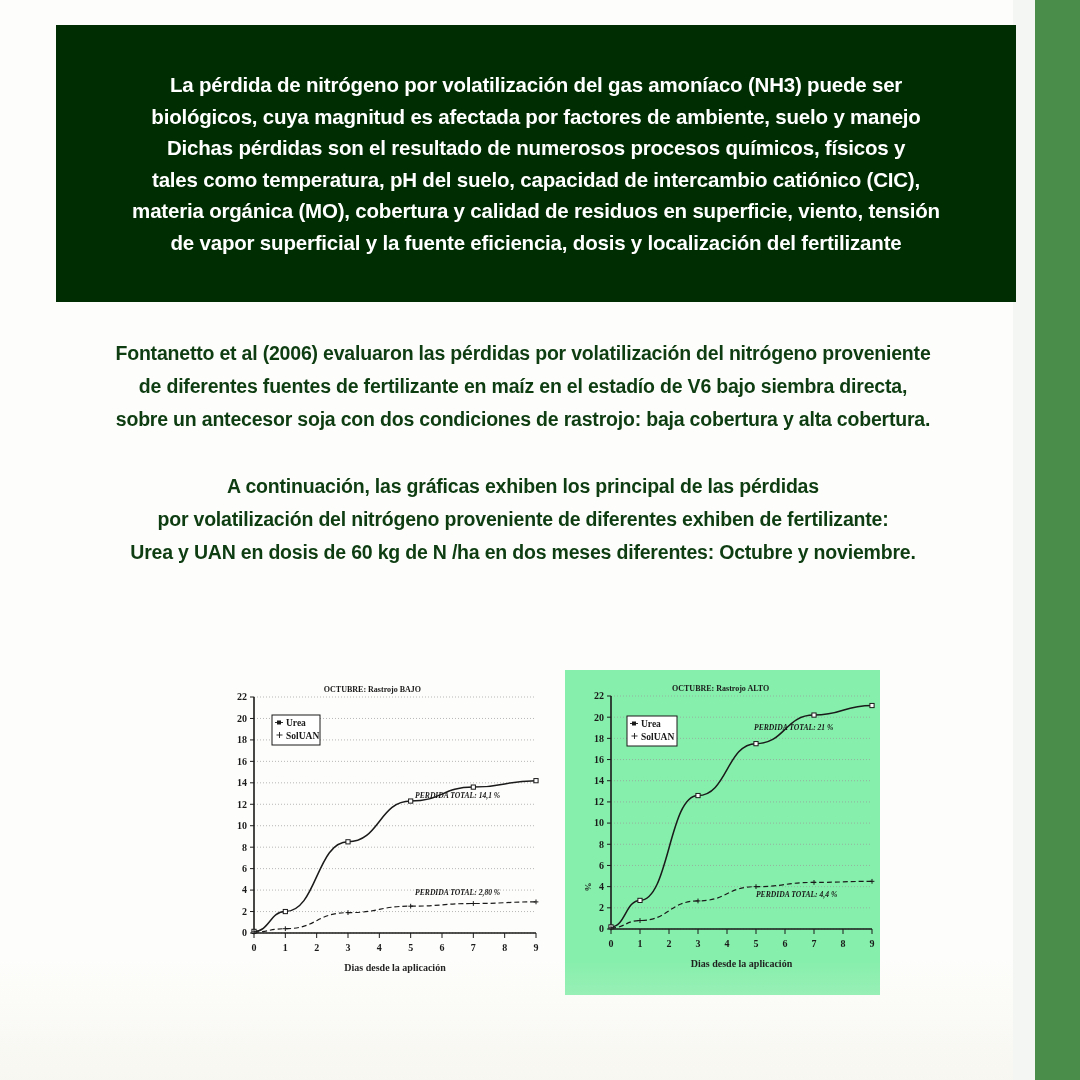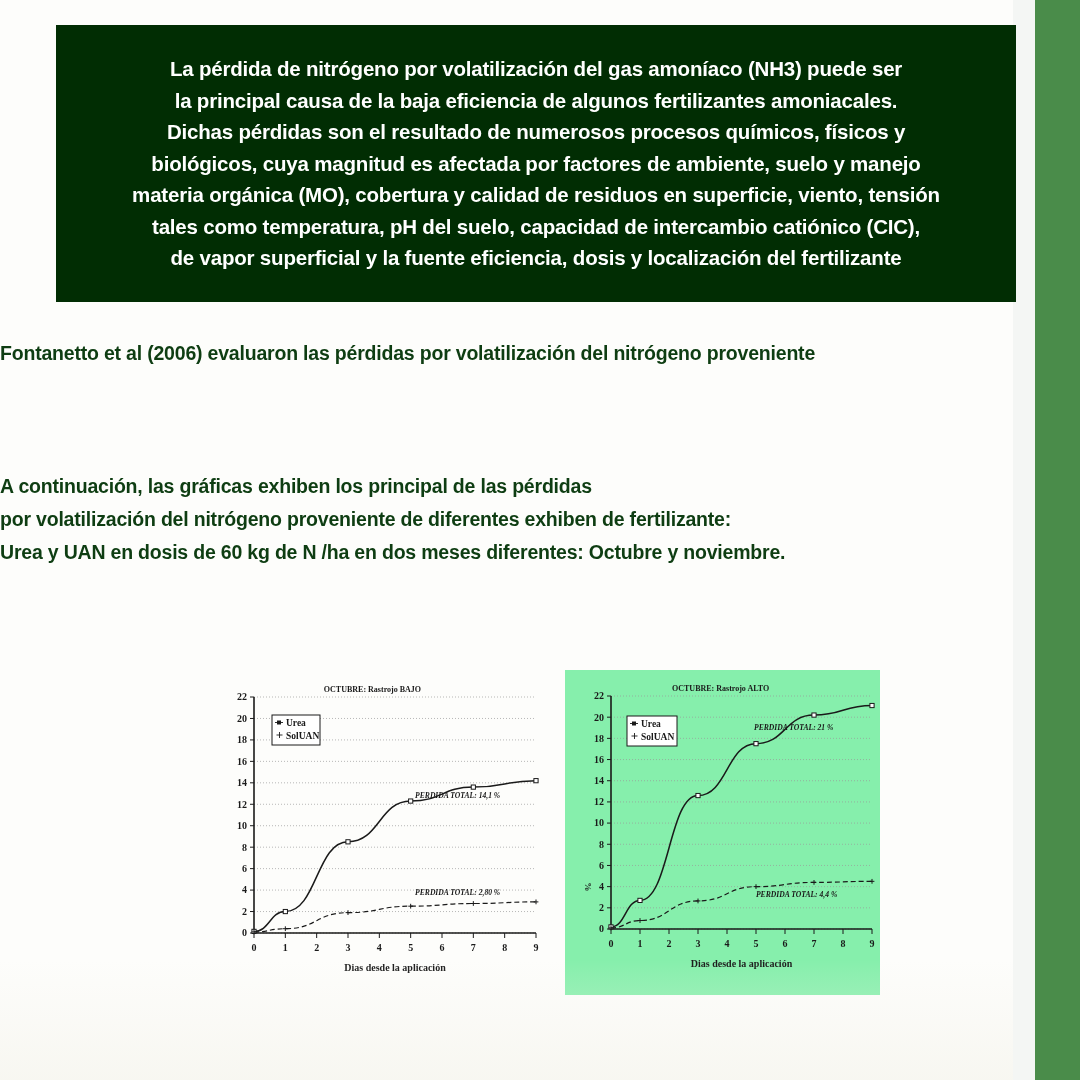--- a/index.html
+++ b/index.html
@@ -39,21 +39,22 @@
     font-weight:700;
     letter-spacing:-0.2px;
     line-height:31.5px;
     text-align:center;
     white-space:nowrap;
   }
 
   
   .para {
     position:absolute;
-    left:0; width:1030px;
+    left:8px; width:1030px;
+    text-align:center;
   }
   .para .pline {
     color:#0e3d12;
     font-size:19.5px;
     font-weight:700;
     letter-spacing:-0.2px;
     line-height:33px;
     white-space:nowrap;
   }
   #para-1 { top:337px; }
@@ -82,30 +83,31 @@
   }
 </style>
 </head>
 <body>
 
 <div id="rail-gutter"></div>
 <div id="green-rail"></div>
 
 <div id="header-box">
   <div class="hline">La pérdida de nitrógeno por volatilización del gas amoníaco (NH3) puede ser</div>
-  <div class="hline">la principal causa de la baja eficiencia de algunos fertilizantes amoniacales.</div>
+  <div class="hline">biológicos, cuya magnitud es afectada por factores de ambiente, suelo y manejo</div>
   <div class="hline">Dichas pérdidas son el resultado de numerosos procesos químicos, físicos y</div>
-  <div class="hline">biológicos, cuya magnitud es afectada por factores de ambiente, suelo y manejo</div>
+  <div class="hline">tales como temperatura, pH del suelo, capacidad de intercambio catiónico (CIC),</div>
   <div class="hline">materia orgánica (MO), cobertura y calidad de residuos en superficie, viento, tensión</div>
-  <div class="hline">tales como temperatura, pH del suelo, capacidad de intercambio catiónico (CIC),</div>
   <div class="hline">de vapor superficial y la fuente eficiencia, dosis y localización del fertilizante</div>
 </div>
 
 <div class="para" id="para-1">
   <div class="pline">Fontanetto et al (2006) evaluaron las pérdidas por volatilización del nitrógeno proveniente</div>
+  <div class="pline">de diferentes fuentes de fertilizante en maíz en el estadío de V6 bajo siembra directa,</div>
+  <div class="pline">sobre un antecesor soja con dos condiciones de rastrojo: baja cobertura y alta cobertura.</div>
 </div>
 
 <div class="para" id="para-2">
   <div class="pline">A continuación, las gráficas exhiben los principal de las pérdidas</div>
   <div class="pline">por volatilización del nitrógeno proveniente de diferentes exhiben de fertilizante:</div>
   <div class="pline">Urea y UAN en dosis de 60 kg de N /ha en dos meses diferentes: Octubre y noviembre.</div>
 </div>
 
 <div id="charts">
   <div class="chart-card" id="chart-card-left">

